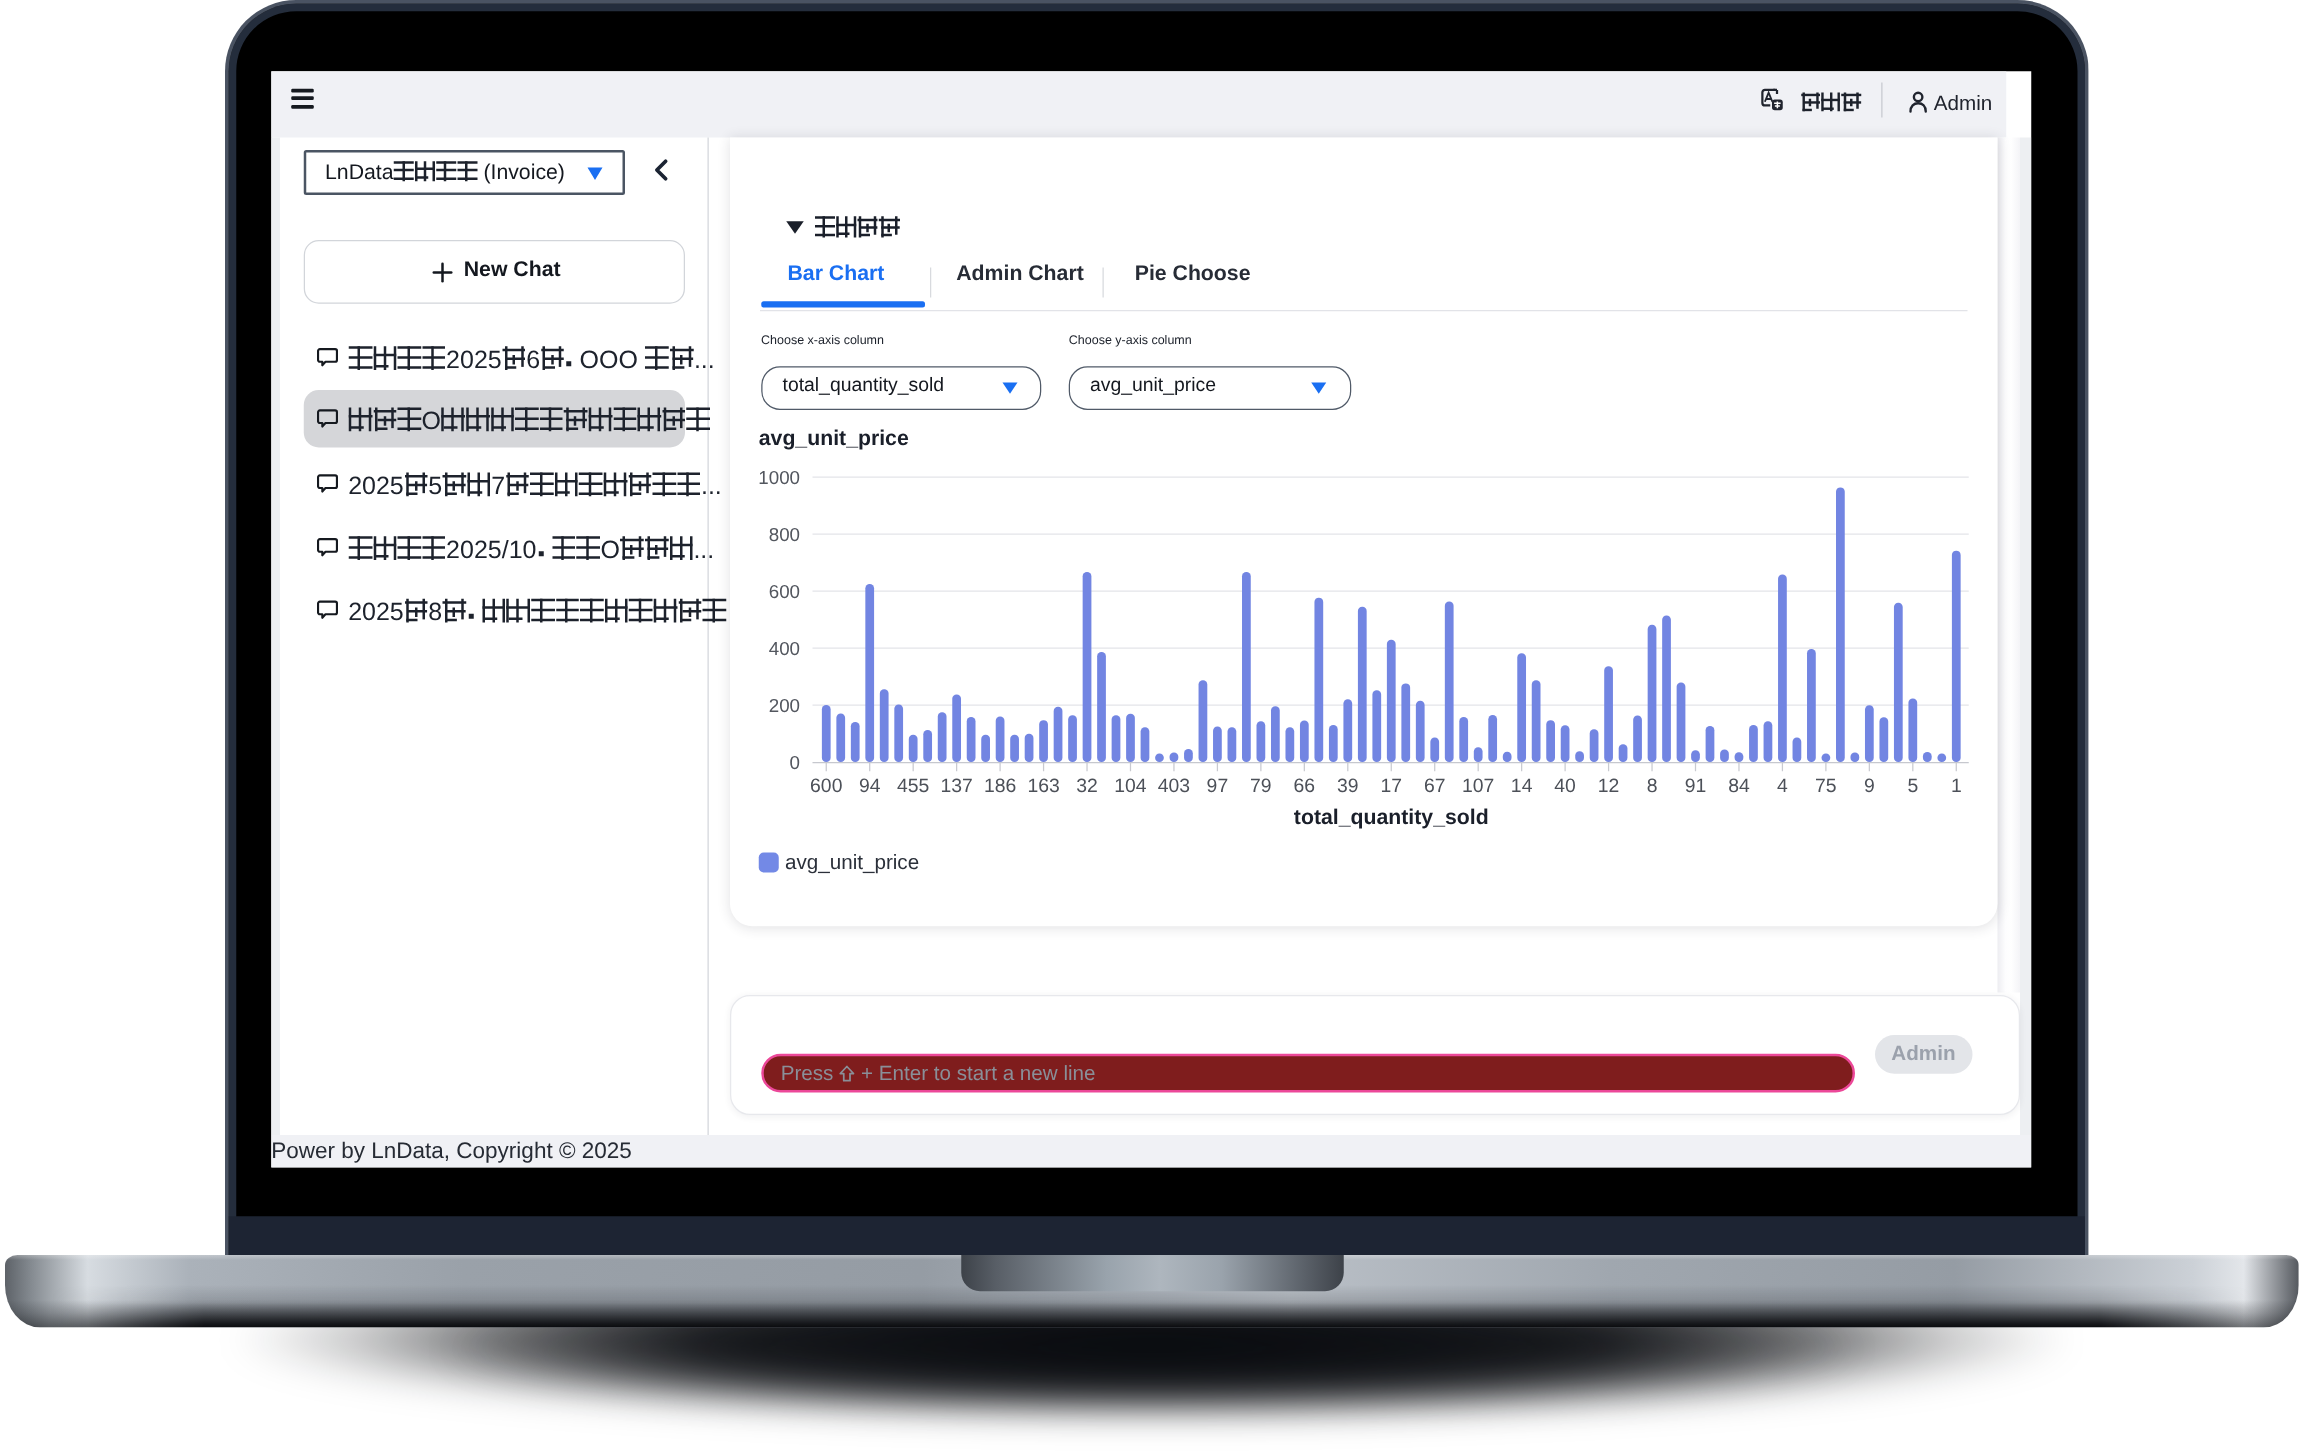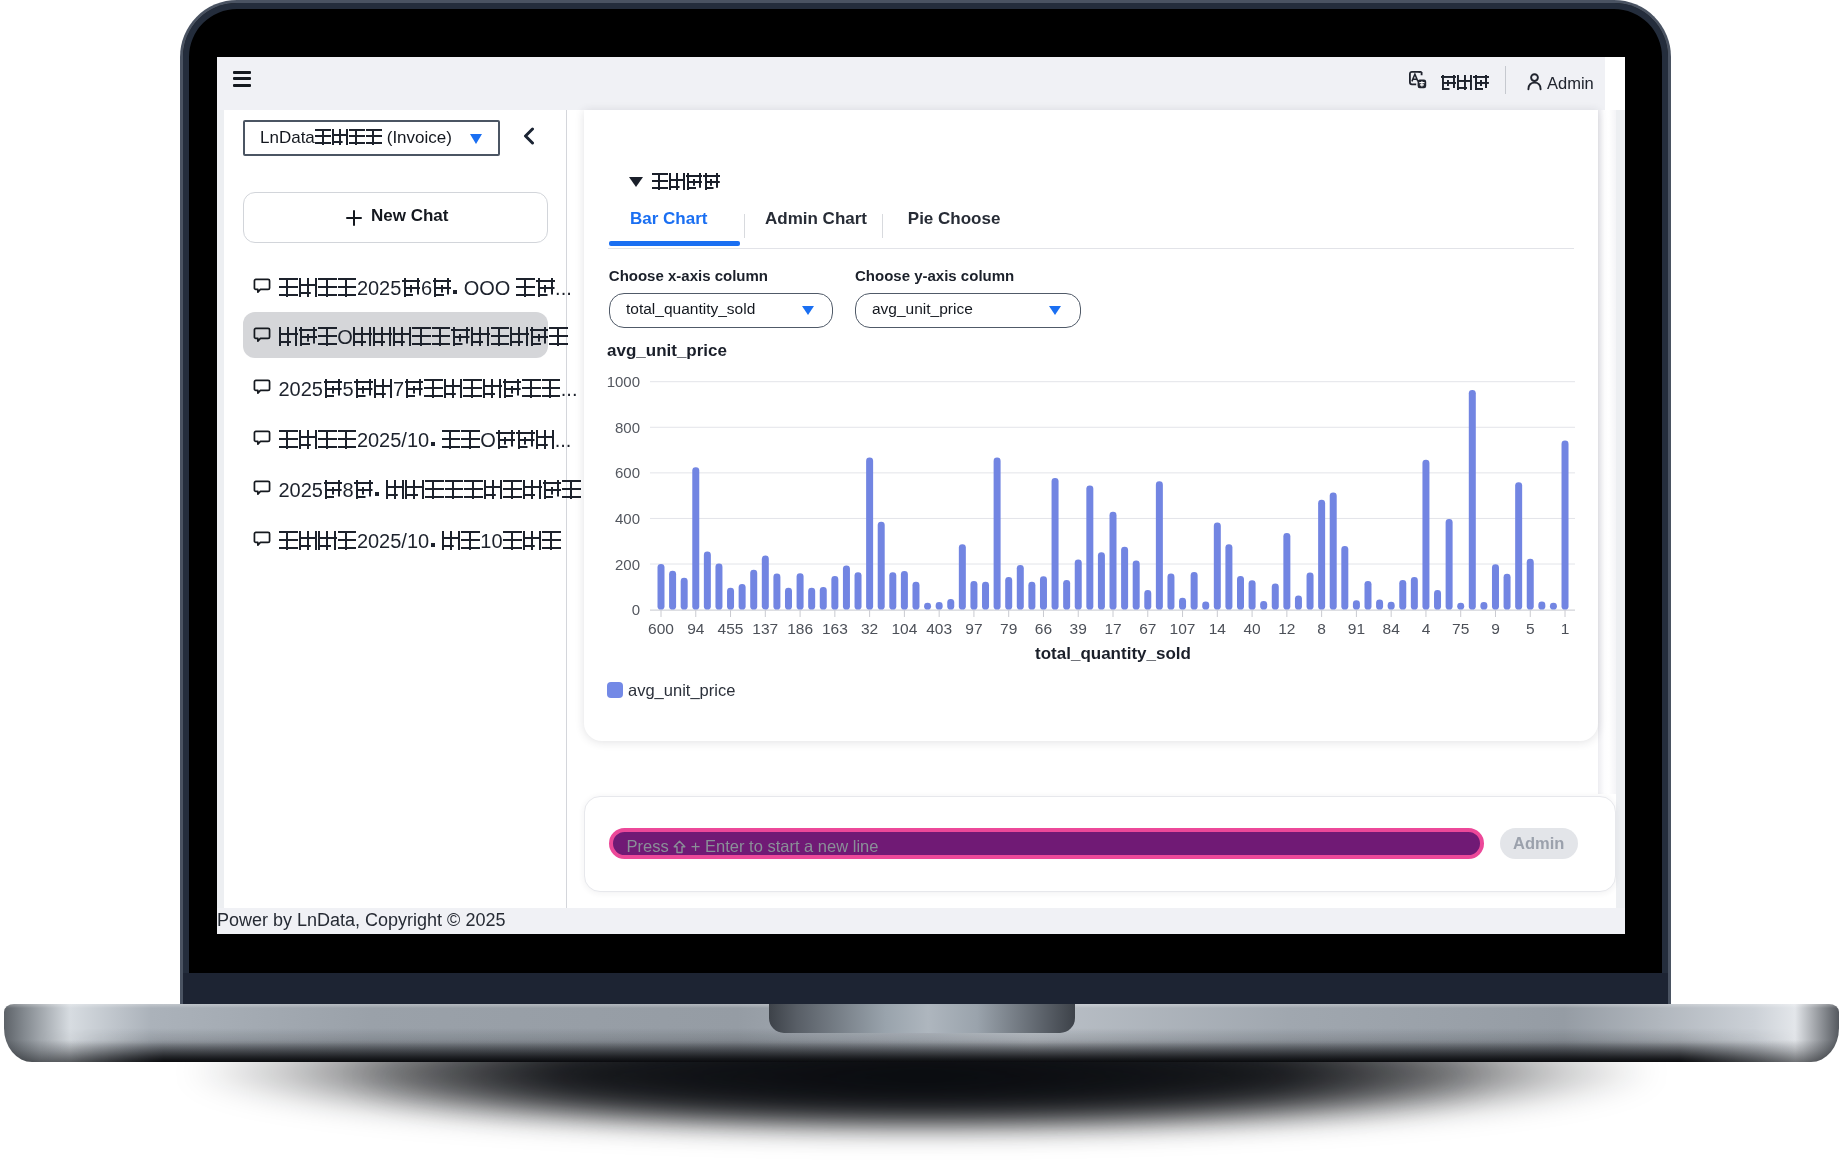--- a/index.html
+++ b/index.html
@@ -47,29 +47,29 @@
 #lstrip{position:absolute;left:0;top:53px;width:7px;height:798px;background:#edeff2}
 #gstrip{position:absolute;left:1398.5px;top:53px;width:9.5px;height:798px;background:#edeff2}
 #gutter{position:absolute;left:1380.5px;top:53px;width:18px;height:684px;background:linear-gradient(90deg,#ededf1 0,#fdfdfe 35%,#fff 60%,#f4f4f7 100%)}
 #card{position:absolute;left:367px;top:53px;width:1013.5px;height:631px;background:#fff;border-radius:0 0 18px 18px;box-shadow:0 1px 10px rgba(40,44,60,.14)}
 .tri2{position:absolute;left:412px;top:120px;width:0;height:0;border-left:7px solid transparent;border-right:7px solid transparent;border-top:10.5px solid #1a1f2a}
 #htitle{position:absolute;left:434px;top:115px;font-size:17.5px;font-weight:bold;color:#1a1f2a}
 .tab{position:absolute;top:152px;font-size:17px;font-weight:bold;color:#272c36}
 #tabu{position:absolute;left:391.8px;top:184px;width:131.1px;height:4.5px;border-radius:2px;background:#1a6ff2}
 .tdiv{position:absolute;top:157px;width:1px;height:24px;background:#d8dade}
 #hairline{position:absolute;left:391px;top:190.5px;width:966px;height:1px;background:#e2e3e8}
-.chlabel{position:absolute;top:210px;font-size:15px;font-weight:bold;color:#1b202a}
+.chlabel{position:absolute;top:210px;font-size:10px;font-weight:normal;color:#1b202a}
 .csel{position:absolute;top:236px;height:34.5px;border:1.5px solid #505a68;border-radius:15px;background:#fff}
 .csel span{position:absolute;left:16px;top:6px;font-size:15.5px;color:#14181f}
 .csel .tri{position:absolute;top:12px;border-left:6px solid transparent;border-right:6px solid transparent;border-top:9.5px solid #1a6ff2}
 #ctitle{position:absolute;left:390px;top:284px;font-size:17px;font-weight:bold;color:#1a1f2a}
 #chart{position:absolute;left:383px;top:313px}
 
 #inputbar{position:absolute;left:366.5px;top:739px;width:1032px;height:96px;background:#fff;border:1px solid #e7e8ec;border-radius:16px;box-shadow:0 1px 6px rgba(40,44,60,.07)}
-#ifield{position:absolute;left:24px;top:31px;width:875px;height:31px;background:#701a75;border:4px solid #ec4899;border-radius:15.5px}
+#ifield{position:absolute;left:24px;top:46px;width:875px;height:31px;background:#7f1d1d;border:2px solid #ec4899;border-radius:15.5px}
 #ifield span{position:absolute;left:14px;top:5px;font-size:16.5px;color:#8a8f98}
 #send{position:absolute;left:915.5px;top:31px;width:77.5px;height:31px;background:#e3e5e9;border-radius:15.5px;text-align:center;font-size:16.5px;font-weight:bold;color:#9ba1ac;line-height:31px}
 #footer{position:absolute;left:0;top:851px;width:1408px;height:26px;background:#f0f1f5;}
 #footer span{font-size:18px;color:#262b34;line-height:25px}
 svg text{font-family:"Liberation Sans",sans-serif}
 </style></head><body>
 <div id="stage">
 <div id="lshadow"></div>
     <div id="lshadow2"></div>
 <div id="screen"></div>
@@ -129,26 +129,20 @@
         <svg class="cicon" viewBox="0 0 20 20">
           <path d="M3.2 2.6 H16.8 A1.6 1.6 0 0 1 18.4 4.2 V12.2 A1.6 1.6 0 0 1 16.8 13.8 H8.2 L5.4 16.9 V13.8 H3.2 A1.6 1.6 0 0 1 1.6 12.2 V4.2 A1.6 1.6 0 0 1 3.2 2.6 Z" fill="none" stroke="#15191f" stroke-width="1.9" stroke-linejoin="round"></path>
         </svg>
         <span class="ctxt"><i class="g g1 "></i><i class="g g3 "></i><i class="g g1 "></i><i class="g g1 "></i>2025/10<i class="g gc "></i><i class="g g1 "></i><i class="g g1 "></i>O<i class="g g2 "></i><i class="g g2 "></i><i class="g g3 "></i>...</span>
       </div>
       <div class="citem" style="top:408px">
         <svg class="cicon" viewBox="0 0 20 20">
           <path d="M3.2 2.6 H16.8 A1.6 1.6 0 0 1 18.4 4.2 V12.2 A1.6 1.6 0 0 1 16.8 13.8 H8.2 L5.4 16.9 V13.8 H3.2 A1.6 1.6 0 0 1 1.6 12.2 V4.2 A1.6 1.6 0 0 1 3.2 2.6 Z" fill="none" stroke="#15191f" stroke-width="1.9" stroke-linejoin="round"></path>
         </svg>
         <span class="ctxt">2025<i class="g g2 "></i>8<i class="g g2 "></i><i class="g gc "></i><i class="g g3 "></i><i class="g g3 "></i><i class="g g1 "></i><i class="g g1 "></i><i class="g g1 "></i><i class="g g3 "></i><i class="g g1 "></i><i class="g g3 "></i><i class="g g2 "></i><i class="g g1 "></i></span>
-      </div>
-      <div class="citem" style="top:459px">
-        <svg class="cicon" viewBox="0 0 20 20">
-          <path d="M3.2 2.6 H16.8 A1.6 1.6 0 0 1 18.4 4.2 V12.2 A1.6 1.6 0 0 1 16.8 13.8 H8.2 L5.4 16.9 V13.8 H3.2 A1.6 1.6 0 0 1 1.6 12.2 V4.2 A1.6 1.6 0 0 1 3.2 2.6 Z" fill="none" stroke="#15191f" stroke-width="1.9" stroke-linejoin="round"></path>
-        </svg>
-        <span class="ctxt"><i class="g g1 "></i><i class="g g3 "></i><i class="g g3 "></i><i class="g g1 "></i>2025/10<i class="g gc "></i><i class="g g3 "></i><i class="g g1 "></i>10<i class="g g1 "></i><i class="g g3 "></i><i class="g g1 "></i></span>
       </div>
   <div id="gstrip"></div>
   <div id="gutter"></div>
   <div id="card"></div>
   <div>
     <div class="tri2"></div>
         <span id="htitle"><i class="g g1 b"></i><i class="g g3 b"></i><i class="g g2 b"></i><i class="g g2 b"></i></span>
     <span class="tab" style="left:413px;color:#1a6ff2">Bar Chart</span>
     <div class="tdiv" style="left:527px"></div>
     <span class="tab" style="left:548px">Admin Chart</span>

